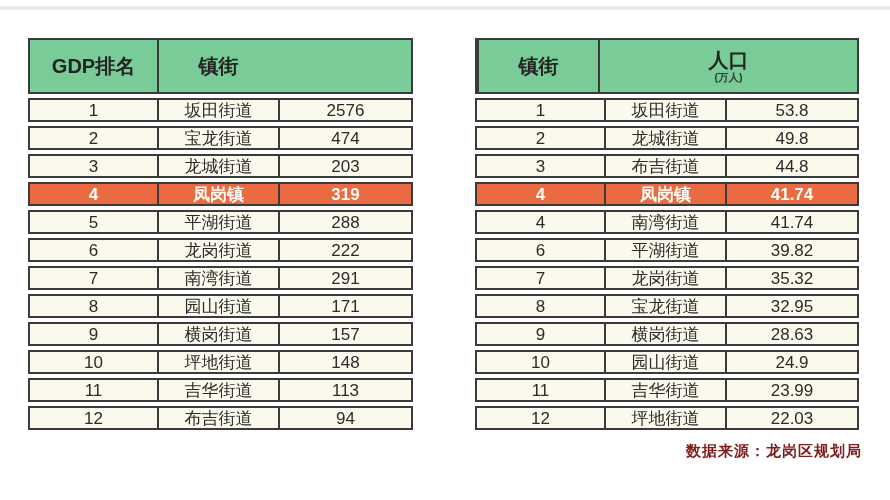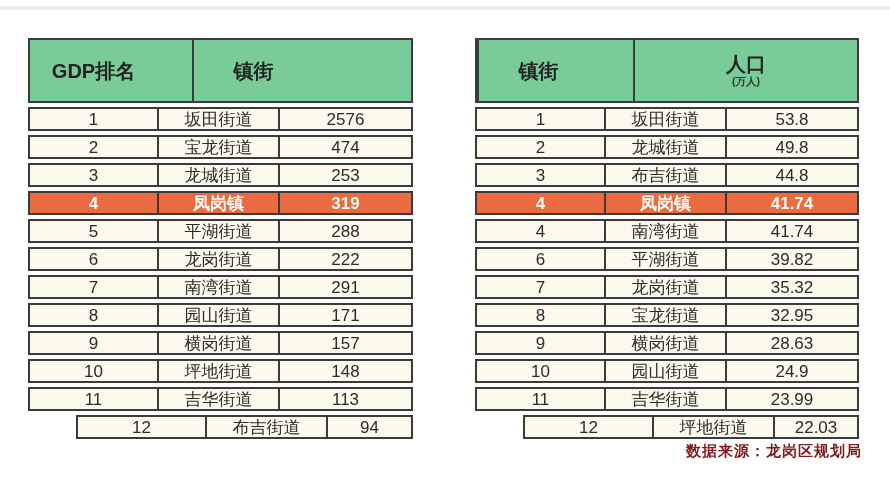--- a/index.html
+++ b/index.html
@@ -10,40 +10,40 @@
   }
   .page { position: relative; width: 890px; height: 500px; background: #ffffff; overflow: hidden; }
 
   .top-band { position: absolute; top: 6px; left: 0; width: 890px; height: 4px; background: #ececec; }
 
   .dtable { position: absolute; top: 38px; }
   #left-table  { left: 28px;  width: 385px; }
   #right-table { left: 475px; width: 384px; }
 
   .thead {
-    display: flex; height: 65px; margin-bottom: 4px;
+    display: flex; height: 56px; margin-bottom: 4px;
     background: #79cb97;
-    border: 2px solid #3b3b3b; box-sizing: border-box; gap: 35px;
+    border: 2px solid #3b3b3b; box-sizing: border-box;
   }
   .th {
     display: flex; flex-direction: column; align-items: center; justify-content: center;
     font-weight: bold; font-size: 20px; color: #232323; line-height: 1.1;
   }
   .c0 { width: 127px; }
   .c1 { width: 119px; border-left: 2px solid #3b3b3b; }
   .c2 { flex: 1;      border-left: 2px solid #3b3b3b; }
   .th .sub { font-size: 10.5px; font-weight: bold; margin-top: 1px; color: #2c3a2e; }
 
   .tbody { }
   .tr {
     display: flex; height: 24px; margin-bottom: 4px;
     background: #fbf8ec;
     border: 2px solid #3b3b3b; box-sizing: border-box;
   }
-  .tr:last-child { margin-bottom: 0; margin-left: 48px; }
+  .tr:last-child { margin-bottom: 0; }
   .td {
     display: flex; align-items: center; justify-content: center;
     font-size: 17px; color: #2b2b2b; line-height: 1; overflow: hidden;
   }
   .tr.hl { background: #ea6b42; }
   .tr.hl .td { color: #fdfcf5; font-weight: bold; }
 
   .footer {
     position: absolute; top: 442px; right: 28px;
     font-size: 15px; font-weight: bold; color: #7f1d1d; letter-spacing: 1px;
@@ -68,21 +68,21 @@
           <div class="td c2">2576</div>
         </div>
         <div class="tr">
           <div class="td c0">2</div>
           <div class="td c1">宝龙街道</div>
           <div class="td c2">474</div>
         </div>
         <div class="tr">
           <div class="td c0">3</div>
           <div class="td c1">龙城街道</div>
-          <div class="td c2">253</div>
+          <div class="td c2">203</div>
         </div>
         <div class="tr hl">
           <div class="td c0">4</div>
           <div class="td c1">凤岗镇</div>
           <div class="td c2">319</div>
         </div>
         <div class="tr">
           <div class="td c0">5</div>
           <div class="td c1">平湖街道</div>
           <div class="td c2">288</div>

